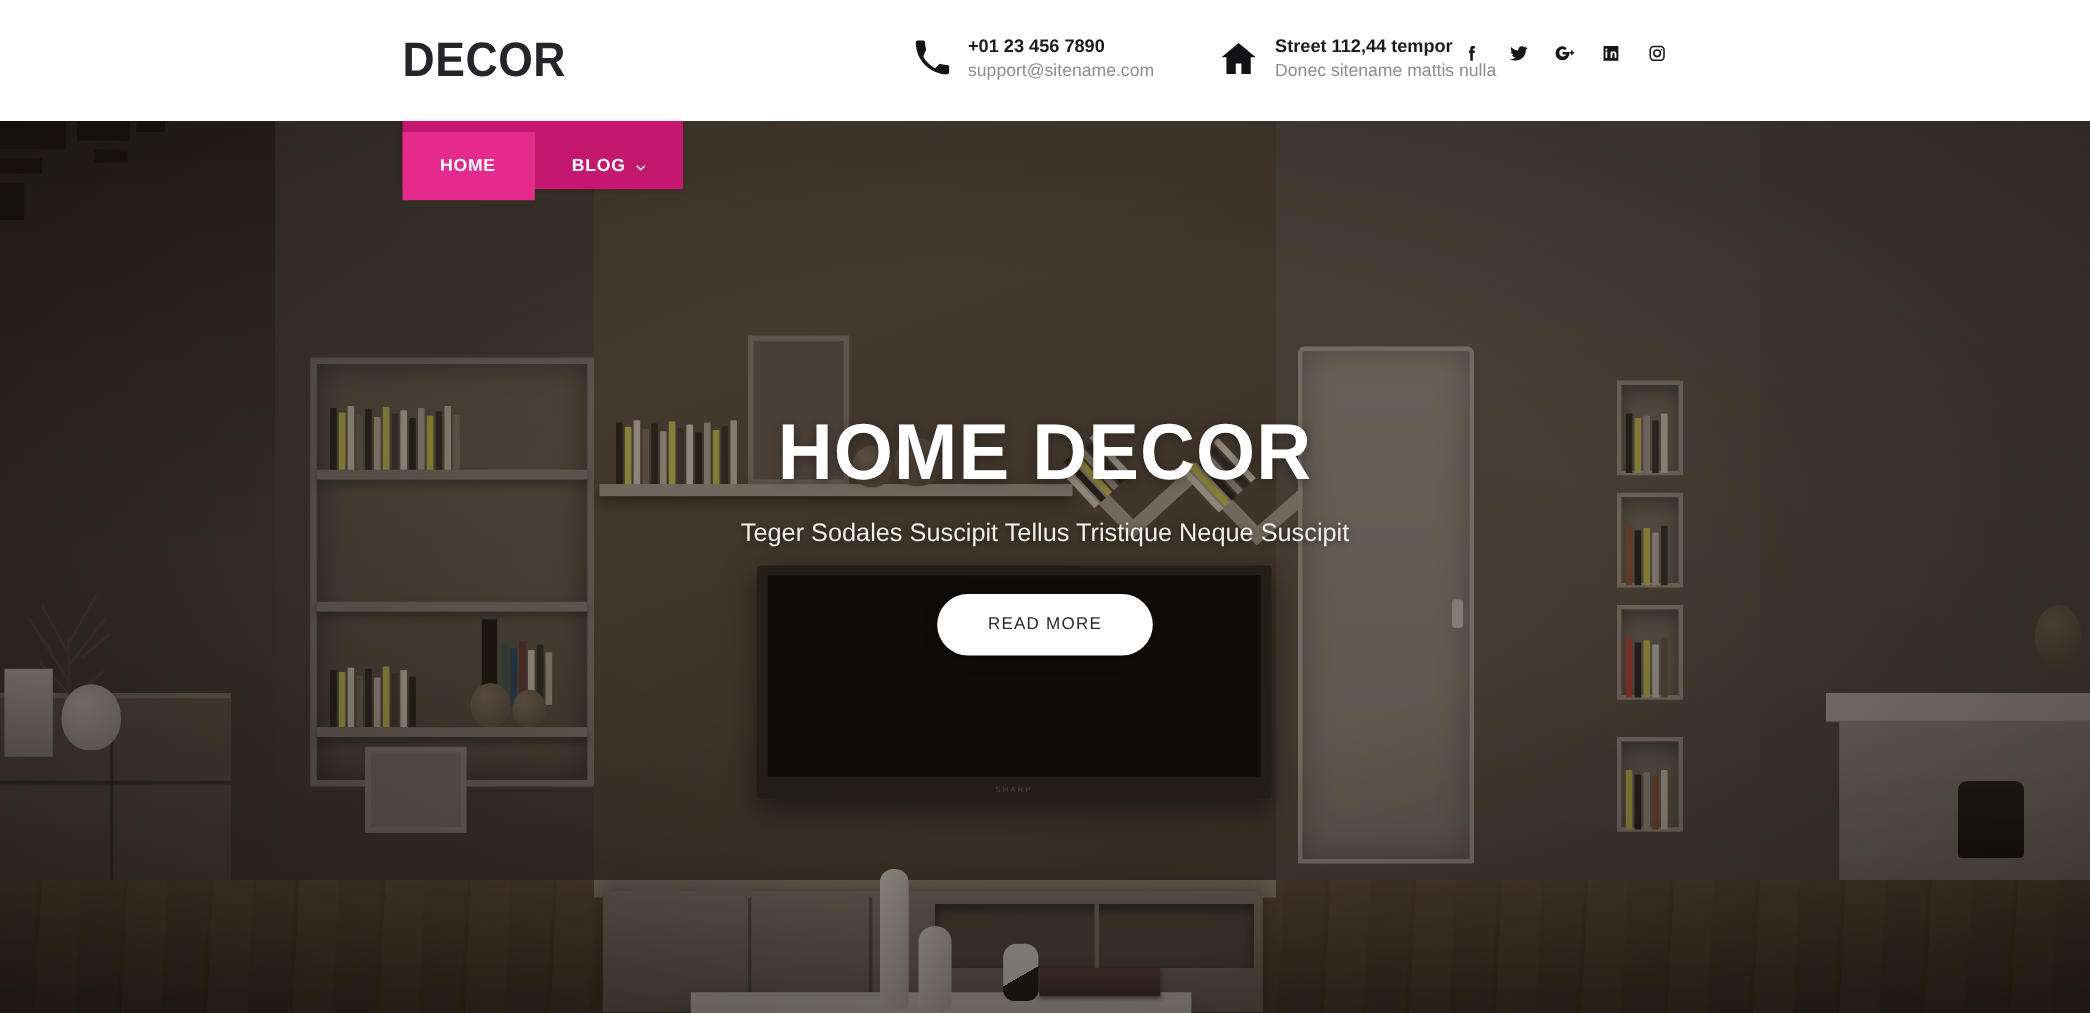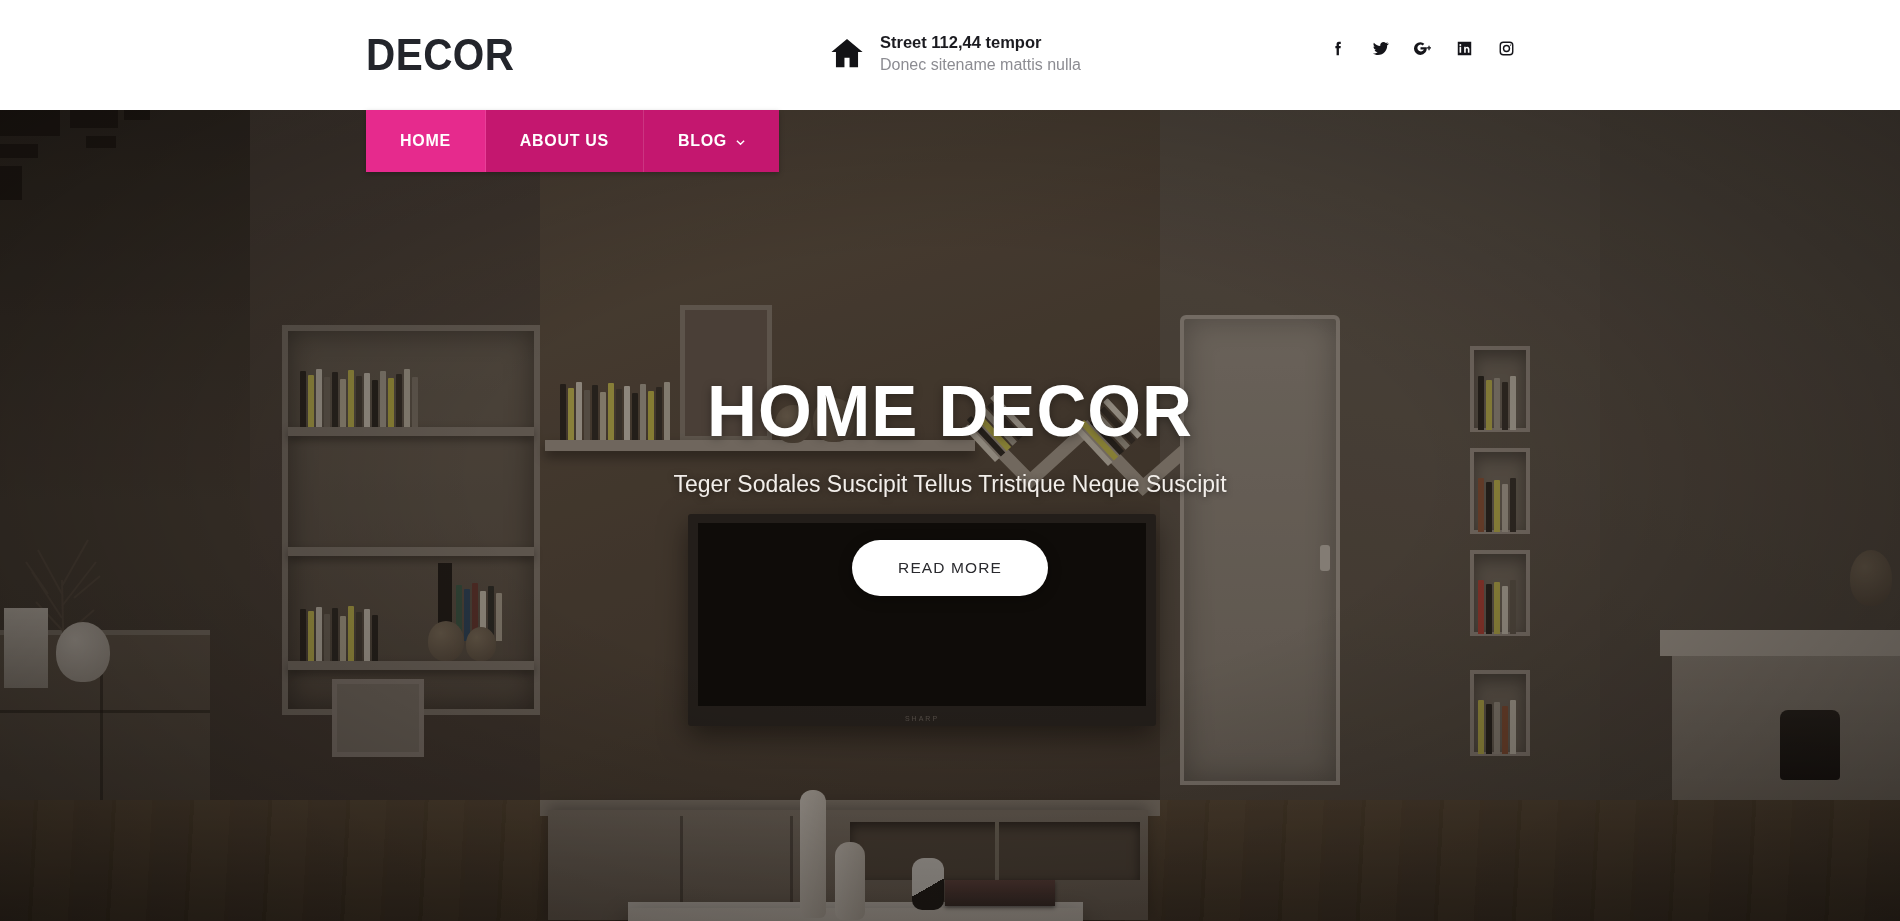--- a/index.html
+++ b/index.html
@@ -65,20 +65,21 @@
     height:62px;
     color:#ffffff;
     font-size:16px;
     letter-spacing:0.7px;
     font-weight:bold;
     font-family:"Liberation Sans Narrow","Liberation Sans",sans-serif;
     text-transform:uppercase;
     white-space:nowrap;
     cursor:pointer;
     border-right:1px solid rgba(255,255,255,.13);
+    margin-top:10px;
   }
   .nav-item:last-child { border-right:none; }
   .nav-item.active { background:#e62a8d; border-right:1px solid rgba(255,255,255,.10); }
   .caret {
     width:9px; height:9px; margin-left:3px; margin-top:2px;
     flex:none;
   }
   .caret svg { width:100%; height:100%; display:block; stroke:#fff; fill:none; stroke-width:1.6; }
 
   
@@ -195,20 +196,31 @@
 </style>
 </head>
 <body>
 
 <div class="header">
 
   <div class="logo">DECOR</div>
 
   <div class="contact-group">
 
+    <div class="contact-item">
+      <span class="contact-icon">
+        <svg viewBox="0 0 24 24">
+            <path d="M6.6 10.8c1.7 3.3 4.3 5.9 7.6 7.6l2.5-2.5c.3-.3.8-.4 1.2-.3 1.3.4 2.7.7 4.1.7.7 0 1.2.5 1.2 1.2V21c0 .7-.5 1.2-1.2 1.2C10.9 22.2 1.8 13.1 1.8 1.8 1.8 1.1 2.3.6 3 .6h3.5c.7 0 1.2.5 1.2 1.2 0 1.4.2 2.8.7 4.1.1.4 0 .9-.3 1.2L6.6 10.8z"></path>
+          </svg>
+      </span>
+      <span class="contact-text">
+        <span class="contact-title">+01 23 456 7890</span><br>
+        <span class="contact-sub">support@sitename.com</span>
+      </span>
+    </div>
 
     <div class="contact-item">
       <span class="contact-icon">
         <svg viewBox="0 0 24 24">
             <path d="M12 2.2 1 11.3h3.2V22h6V15.3h3.6V22h6V11.3H23L12 2.2z"></path>
           </svg>
       </span>
       <span class="contact-text">
         <span class="contact-title">Street 112,44 tempor</span><br>
         <span class="contact-sub">Donec sitename mattis nulla</span>
@@ -245,23 +257,20 @@
     </a>
   </div>
 </div>
 
 <div class="nav-wrap">
   <nav class="nav" id="nav">
       <a class="nav-item active">
         <span>HOME</span>
       </a>
       <a class="nav-item">
-        <span>ABOUT US</span>
-      </a>
-      <a class="nav-item">
         <span>BLOG</span>
         <span class="caret">
           <svg viewBox="0 0 10 10">
             <polyline points="1,3 5,7 9,3"></polyline>
           </svg>
         </span>
       </a>
     </nav>
 </div>
 

